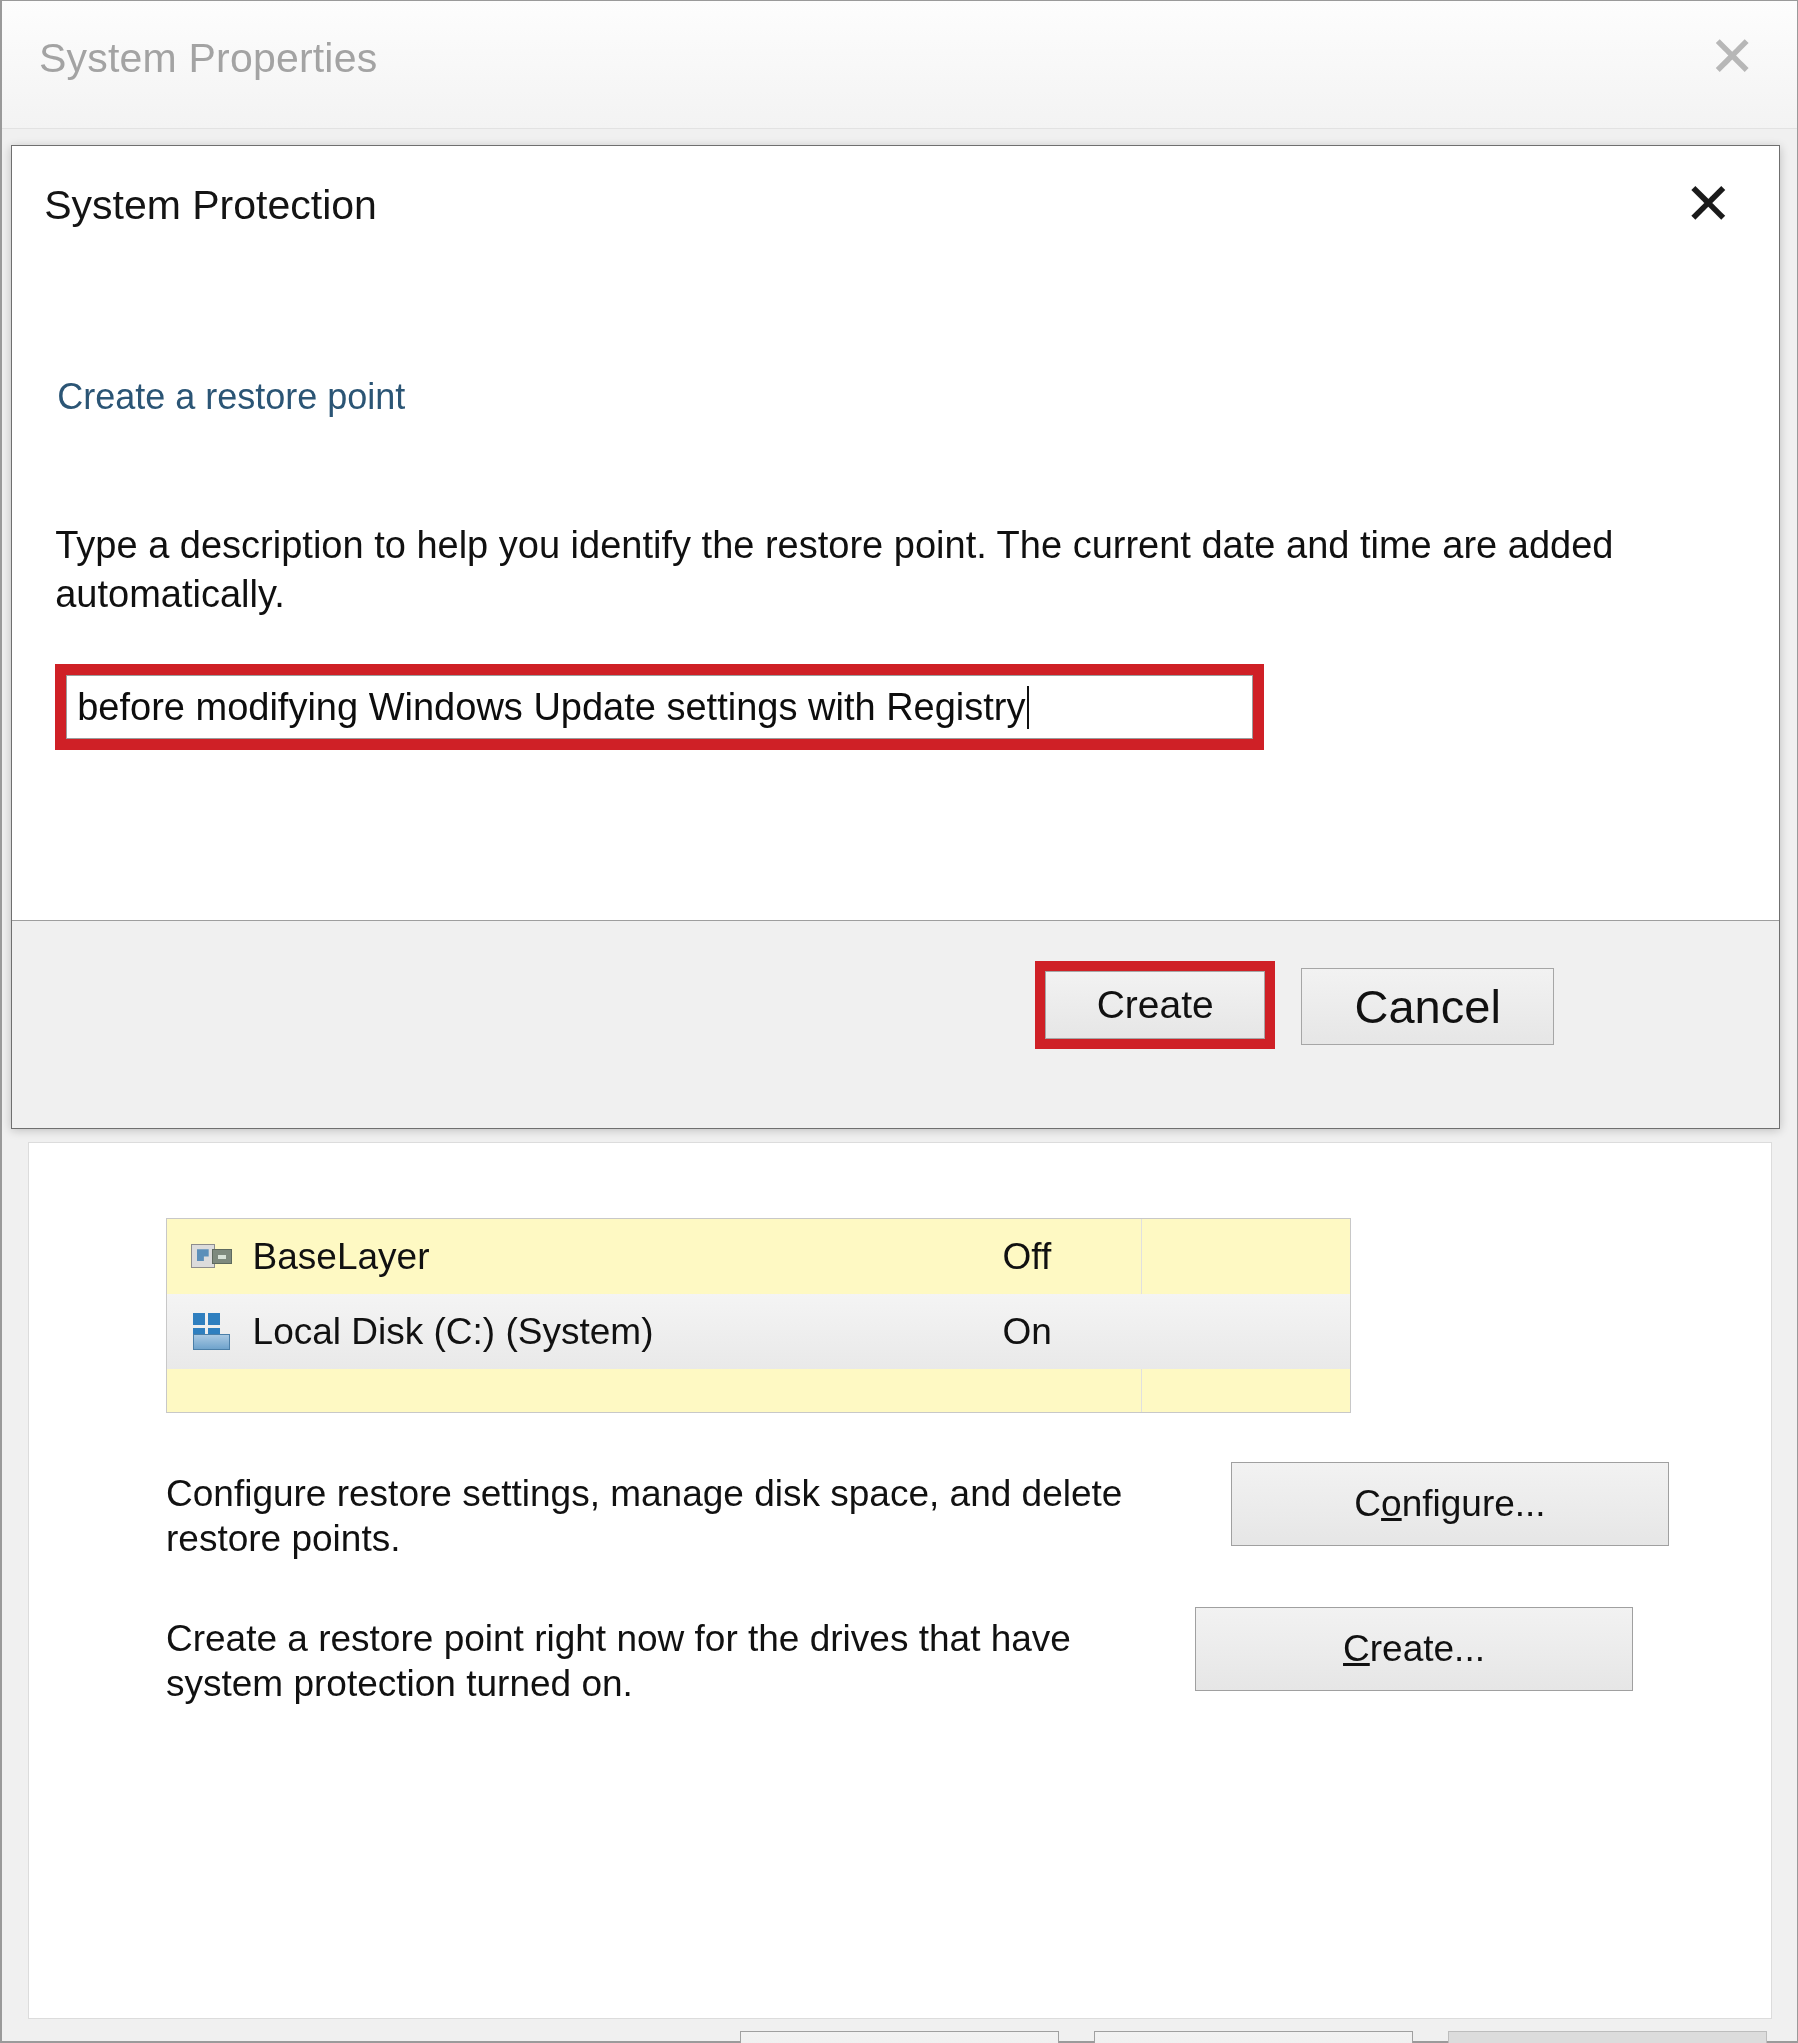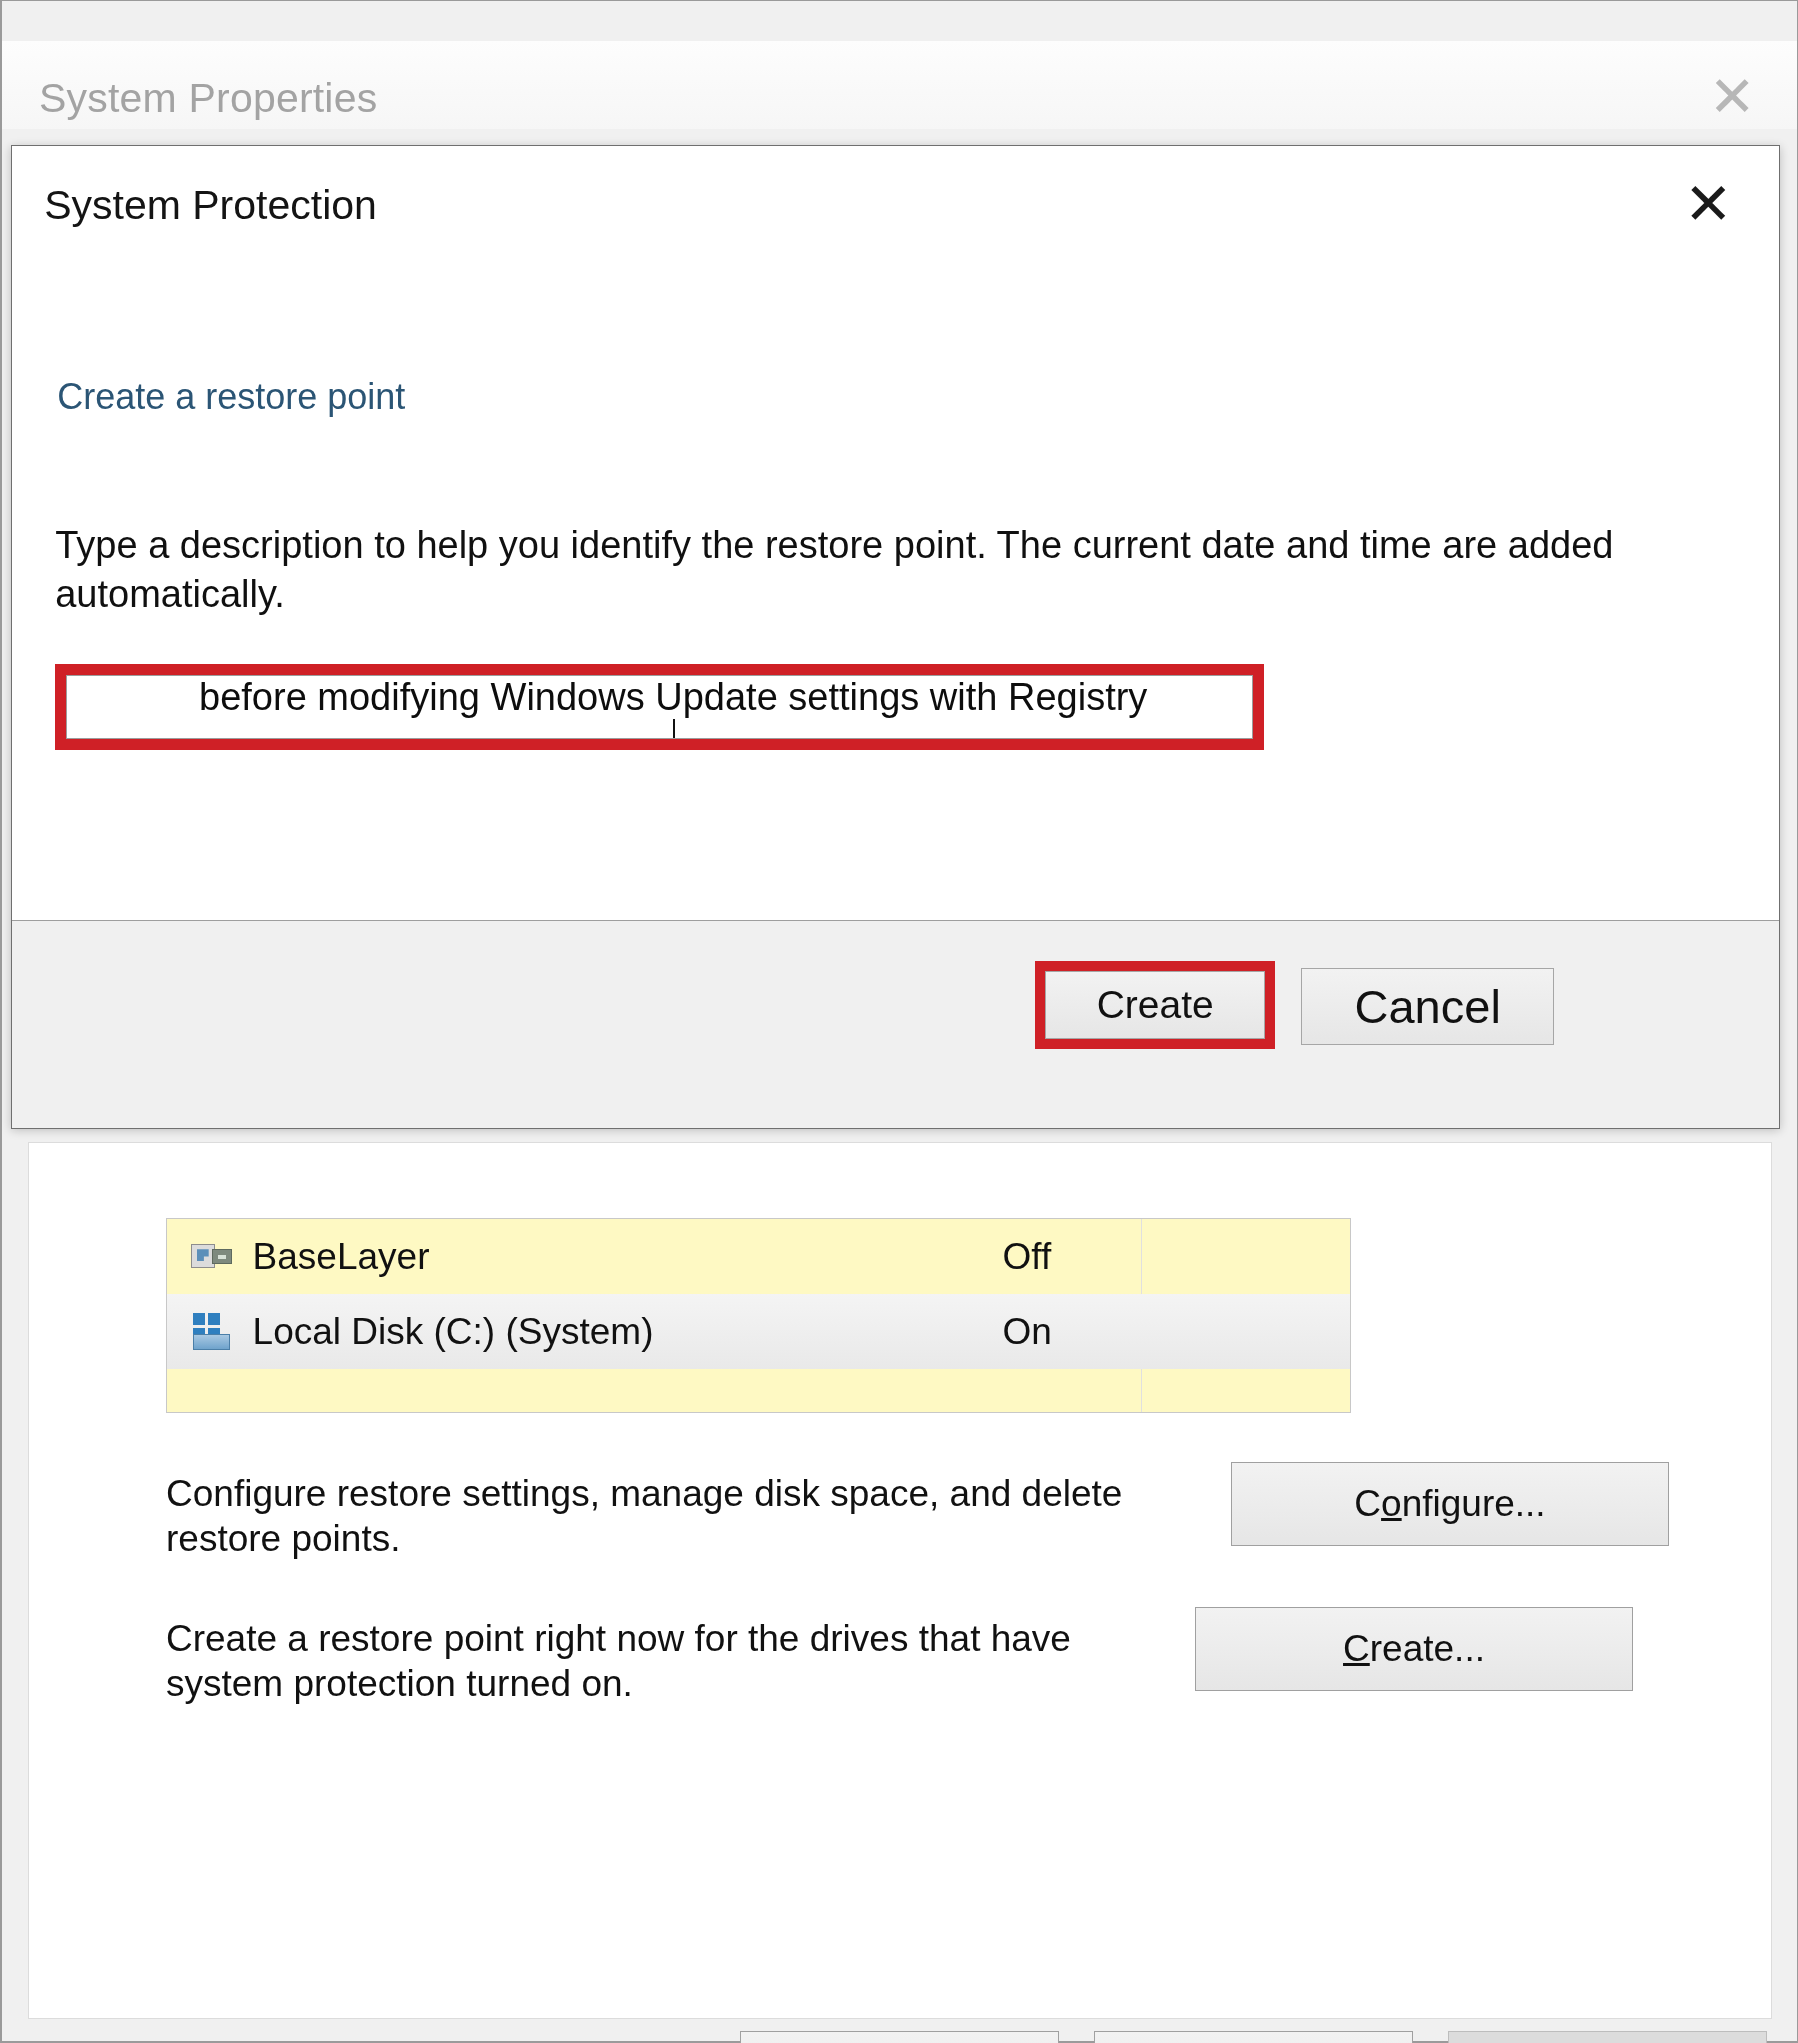--- a/index.html
+++ b/index.html
@@ -19,21 +19,20 @@
     background: #f0f0f0;
     border: 2.8px solid #9a9a9a;
     border-top-width: 1.9px;
   }
   #sysprops-titlebar {
     position: absolute;
     left: 0; top: 0;
     width: 100%; height: 128px;
     background: linear-gradient(#fdfdfd, #f3f3f3);
     border-bottom: 0.9px solid #e2e2e2;
-    margin-top: 40px;
   }
   #sysprops-title {
     position: absolute;
     left: 37px; top: 34px;
     font-size: 41px;
     color: #a3a3a3;
     letter-spacing: 0.2px;
     white-space: nowrap;
   }
   #sysprops-close {
@@ -218,23 +217,22 @@
     width: 1209px; height: 86px;
     border: 11.2px solid #cf2026;
     background: #ffffff;
   }
   #restore-input {
     position: absolute;
     left: 0; top: 0; right: 0; bottom: 0;
     background: #ffffff;
     border: 0.9px solid #9c9c9c;
     display: flex; align-items: center;
-    padding-left: 27px;
+    padding-left: 10px;
     overflow: hidden;
-    flex-direction: column;
   }
   #restore-input-value {
     font-size: 38px; color: #0d0d0d;
     white-space: nowrap;
   }
   #caret {
     display: inline-block;
     width: 1.9px; height: 43px;
     background: #111;
     margin-left: 1.9px;

